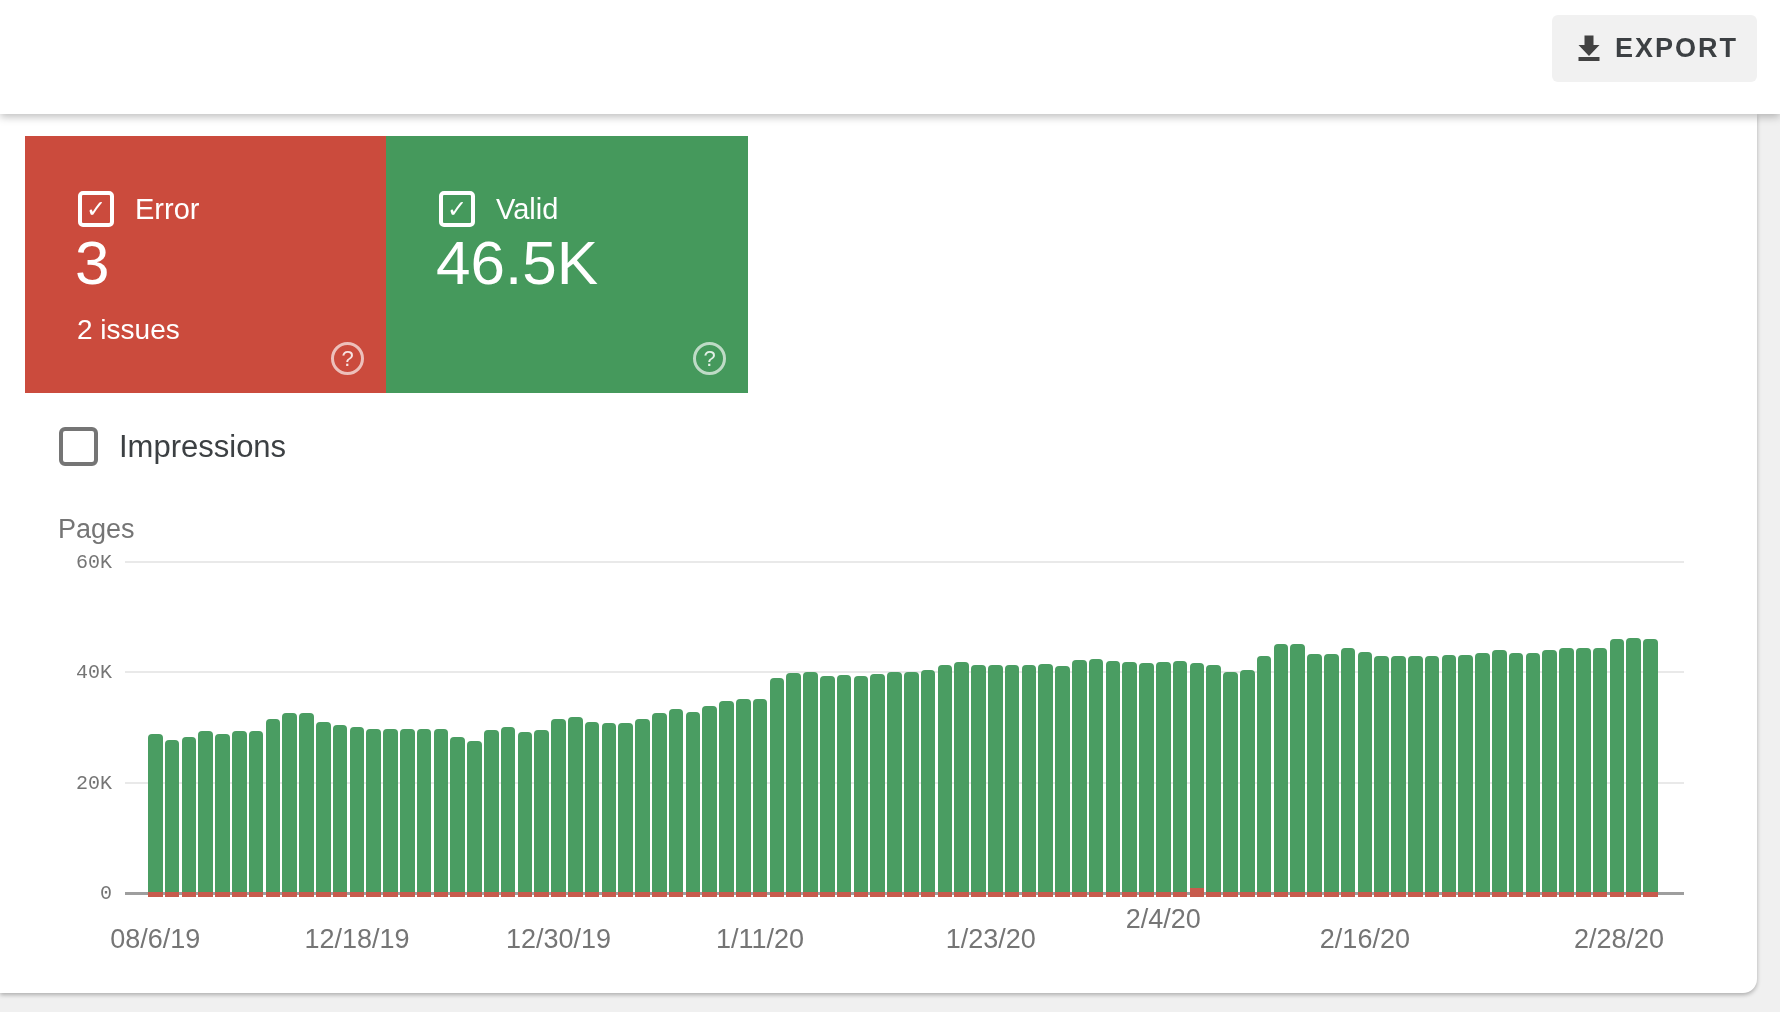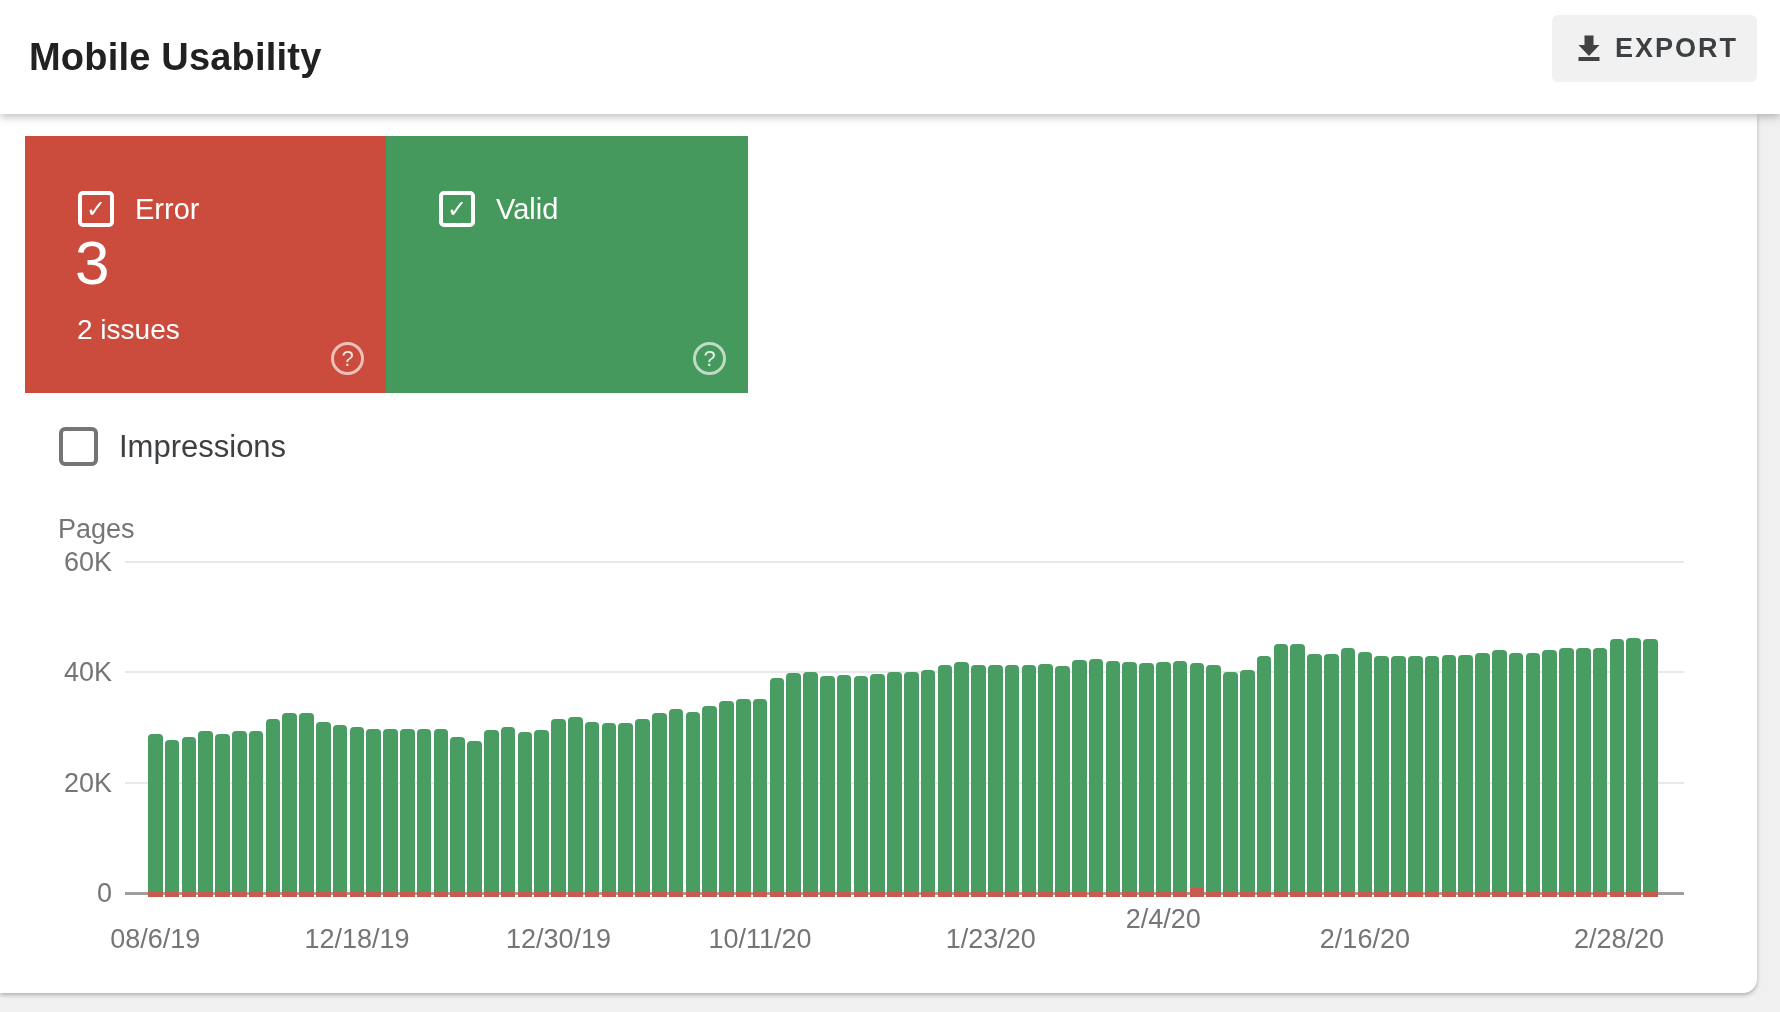--- a/index.html
+++ b/index.html
@@ -37,35 +37,34 @@
   
   .imp-checkbox{position:absolute;left:59px;top:427px;width:39px;height:39px;box-sizing:border-box;
     border:4px solid #757575;border-radius:6px;background:#ffffff;cursor:pointer;}
   .imp-label{position:absolute;left:119px;top:427px;height:39px;display:flex;align-items:center;
     font-size:31px;color:#3c4043;}
 
   
   .axis-title{position:absolute;left:58px;top:514px;font-size:27px;color:#757575;}
   .gridline{position:absolute;height:2px;background:#e9e9e9;}
   .baseline{position:absolute;height:3px;background:#9e9e9e;}
-  .ytick{position:absolute;width:80px;text-align:right;font-size:27px;color:#757575;transform:translateY(-50%);}
+  .ytick{position:absolute;width:80px;text-align:right;font-size:20px;color:#757575;transform:translateY(-50%);font-family:Liberation Mono, monospace;}
   .xtick{position:absolute;font-size:27px;color:#757575;transform:translateX(-50%);white-space:nowrap;}
   .bar{position:absolute;background:#4a9d62;border-bottom:5px solid #c75b4d;box-sizing:border-box;
     border-radius:4px 4px 0 0;}
   #plot{position:absolute;left:0;top:0;width:1780px;height:1012px;}
 </style>
 </head>
 <body>
 
 <div class="page">
 
   <div class="content-panel"></div>
 
   <div class="header">
-    <div class="page-title">Mobile Usability</div>
     <div class="export-btn">
       <svg viewBox="0 0 24 24" fill="#424242">
         <path d="M5 20h14v-2.6H5V20zM19 9.4h-4V3H9v6.4H5l7 7.2 7-7.2z"></path>
       </svg>
       <span class="export-label">EXPORT</span>
     </div>
   </div>
 
   <div class="card card-error">
     <div class="card-check-row">
@@ -75,20 +74,21 @@
     <div class="card-value">3</div>
     <div class="card-sub">2 issues</div>
     <div class="help-icon">?</div>
   </div>
 
   <div class="card card-valid">
     <div class="card-check-row">
       <span class="card-checkbox">✓</span>
       <span class="card-label">Valid</span>
     </div>
+    <div class="card-value">46.5K</div>
     <div class="help-icon">?</div>
   </div>
 
   <div class="imp-checkbox"></div>
   <div class="imp-label">Impressions</div>
 
   <div class="axis-title">Pages</div>
   <div id="plot">
       <div class="baseline" style="left: 125px; width: 1559px; top: 892px;"></div>
       <div class="ytick" style="left: 32px; top: 893px;">0</div>
@@ -184,20 +184,20 @@
       <div class="bar" style="left: 1542.4px; width: 14.6px; top: 649.852px; height: 247.148px;"></div>
       <div class="bar" style="left: 1559.2px; width: 14.6px; top: 647.645px; height: 249.355px;"></div>
       <div class="bar" style="left: 1576px; width: 14.6px; top: 647.645px; height: 249.355px;"></div>
       <div class="bar" style="left: 1592.8px; width: 14.6px; top: 647.645px; height: 249.355px;"></div>
       <div class="bar" style="left: 1609.6px; width: 14.6px; top: 638.818px; height: 258.182px;"></div>
       <div class="bar" style="left: 1626.4px; width: 14.6px; top: 637.715px; height: 259.285px;"></div>
       <div class="bar" style="left: 1643.2px; width: 14.6px; top: 639.37px; height: 257.63px;"></div>
       <div class="xtick" style="left: 155.3px; top: 924px;">08/6/19</div>
       <div class="xtick" style="left: 357px; top: 924px;">12/18/19</div>
       <div class="xtick" style="left: 558.5px; top: 924px;">12/30/19</div>
-      <div class="xtick" style="left: 760.1px; top: 924px;">10/11/20</div>
+      <div class="xtick" style="left: 760.1px; top: 924px;">1/11/20</div>
       <div class="xtick" style="left: 961.7px; top: 924px; margin-left: 29px;">1/23/20</div>
       <div class="xtick" style="left: 1163.3px; top: 904px;">2/4/20</div>
       <div class="xtick" style="left: 1364.9px; top: 924px;">2/16/20</div>
       <div class="xtick" style="left: 1619px; top: 924px;">2/28/20</div>
     </div>
 
 </div>
 
 </body></html>

